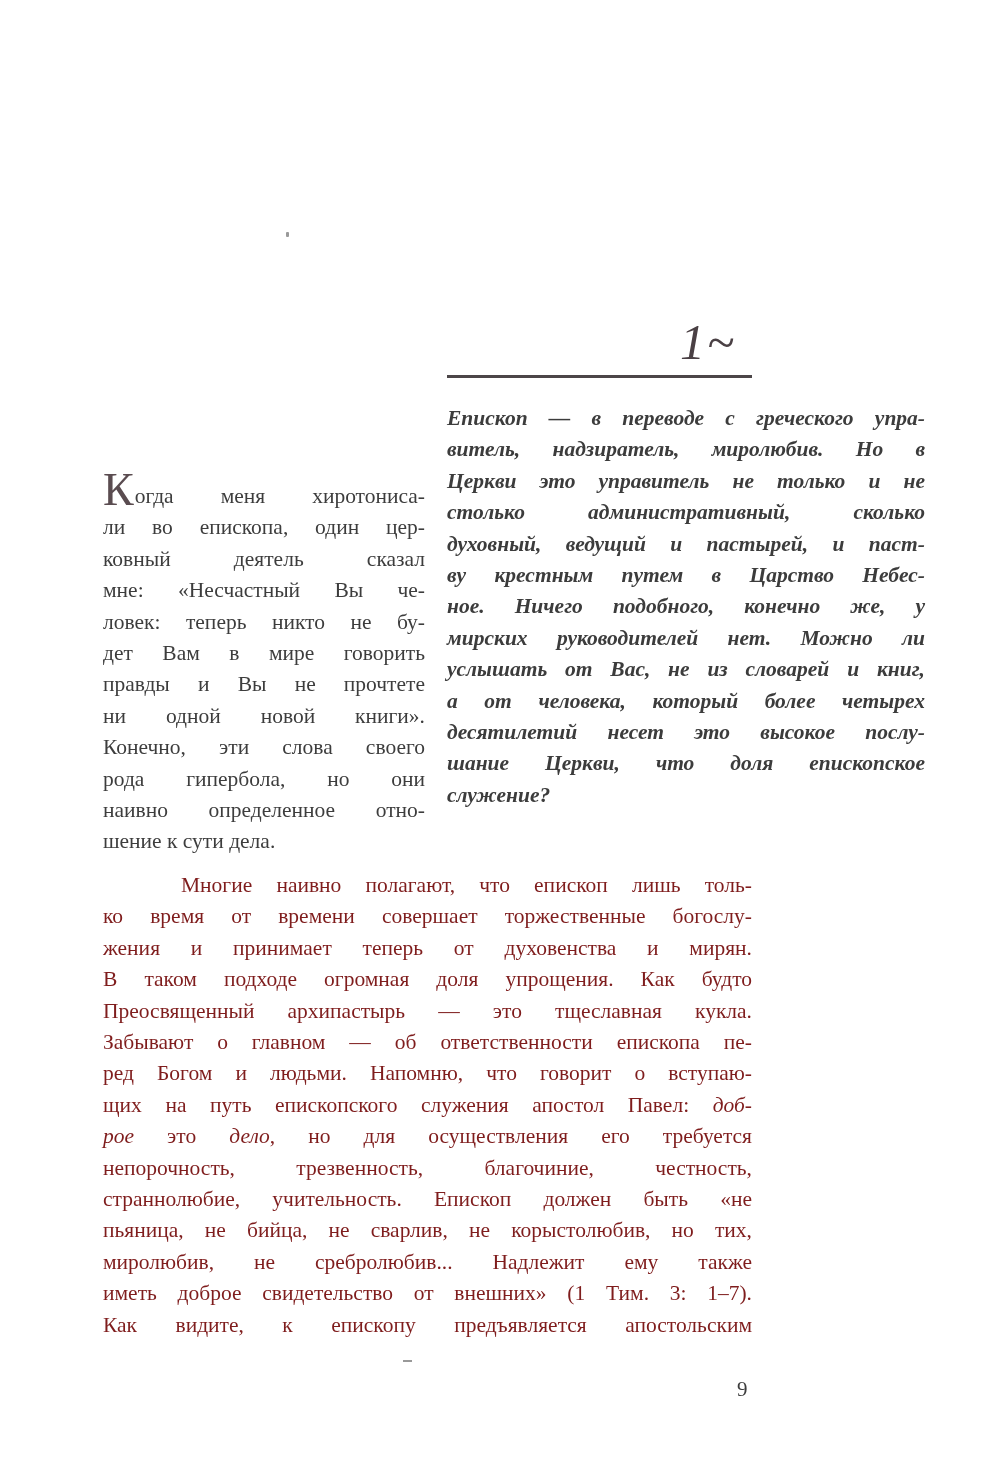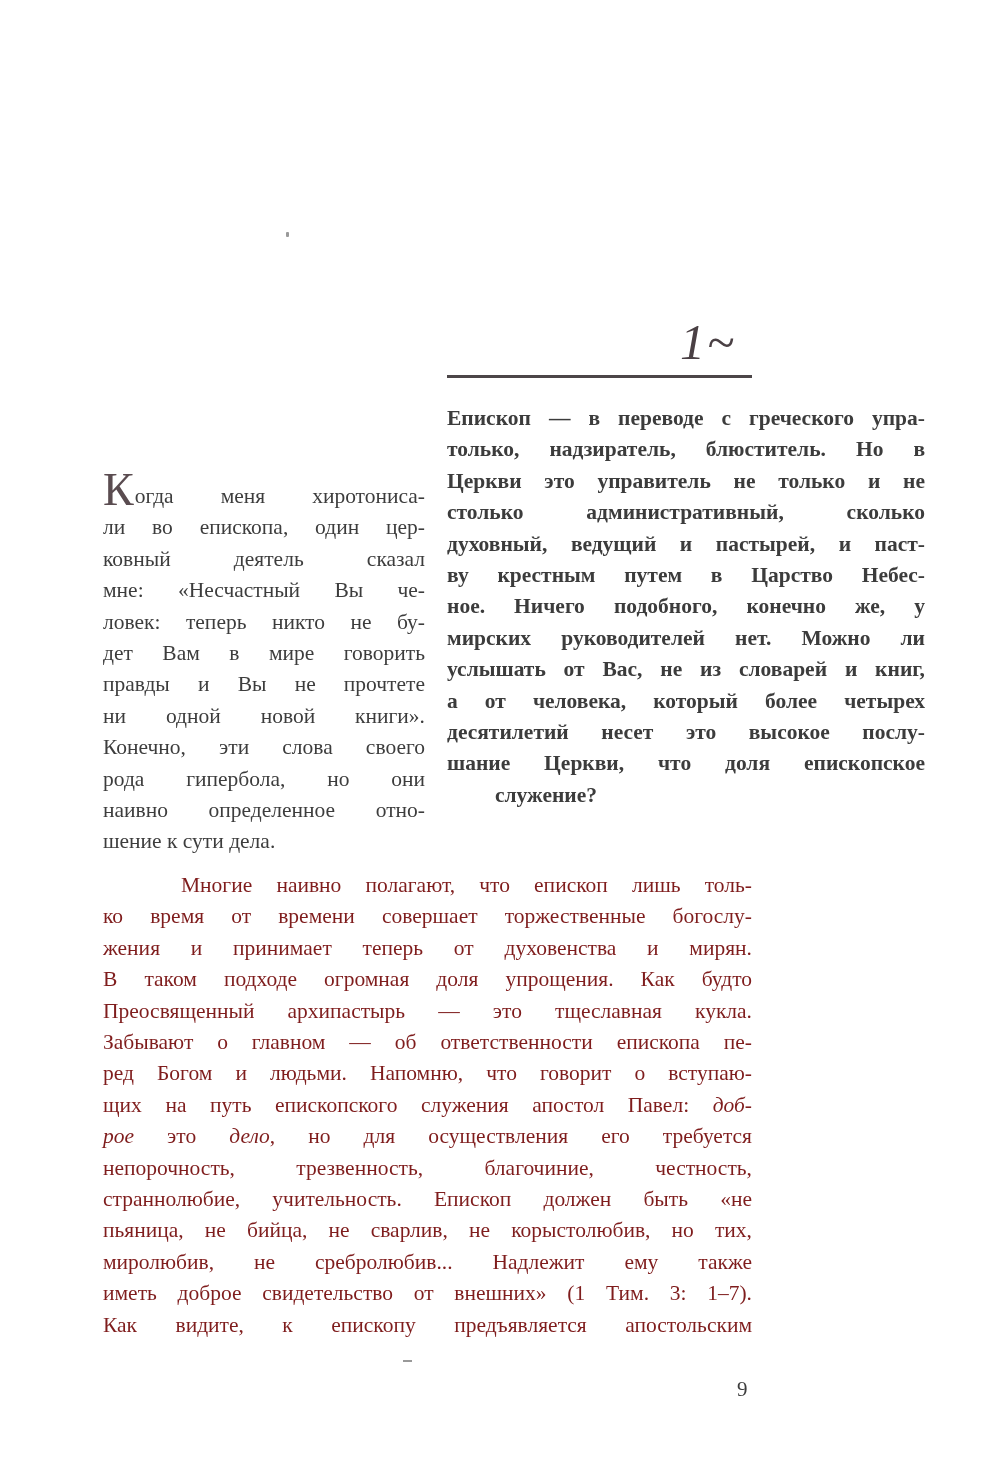--- a/index.html
+++ b/index.html
@@ -11,26 +11,26 @@
     }
     .speck { position: absolute; left: 286px; top: 232px; width: 3px; height: 5px; background: #9a9a9a; border-radius: 1px; }
     .chapter-num {
       position: absolute; left: 680px; top: 318px; width: 80px; height: 48px;
       font-family: "Liberation Serif", serif; font-style: italic;
       font-size: 50px; line-height: 48px; color: #4a4044; letter-spacing: 2px;
     }
     .rule { position: absolute; left: 447px; top: 375px; width: 305px; height: 3px; background: #4c4648; }
     .question {
       position: absolute; left: 447px; top: 403px; width: 478px;
-      font-family: "Liberation Serif", serif; font-weight: bold;
+      font-family: "Liberation Serif", serif; font-style: italic; font-weight: bold;
       font-size: 21.5px; line-height: 31.4px; color: #3c3c3c;
       text-align: justify;
     }
     .question .line { display: block; text-align: justify; text-align-last: justify; white-space: nowrap; }
-    .question .line.last { text-align-last: left; margin-left: 48px; }
+    .question .line.last { text-align-last: left; }
     .left-col {
       position: absolute; left: 103px; top: 476px; width: 322px;
       font-size: 21.5px; line-height: 31.4px; color: #3d3d3d;
     }
     .line { display: block; text-align: justify; text-align-last: justify; white-space: nowrap; }
     .line.last { text-align-last: left; }
     .dropcap { font-size: 46px; line-height: 28px; color: #5a4c50; vertical-align: -2px; margin-right: 1px; }
     .body-col {
       position: absolute; left: 103px; top: 870px; width: 649px;
       font-size: 21.5px; line-height: 31.4px; color: #7f1d1d;
@@ -43,21 +43,21 @@
 </head>
 <body>
 
 <div class="speck"></div>
 
 <div class="chapter-num">1~</div>
 <div class="rule"></div>
 
 <div class="question">
   <span class="line">Епископ — в переводе с греческого упра-</span>
-  <span class="line">только, надзиратель, блюститель. Но в</span>
+  <span class="line">витель, надзиратель, миролюбив. Но в</span>
   <span class="line">Церкви это управитель не только и не</span>
   <span class="line">столько административный, сколько</span>
   <span class="line">духовный, ведущий и пастырей, и паст-</span>
   <span class="line">ву крестным путем в Царство Небес-</span>
   <span class="line">ное. Ничего подобного, конечно же, у</span>
   <span class="line">мирских руководителей нет. Можно ли</span>
   <span class="line">услышать от Вас, не из словарей и книг,</span>
   <span class="line">а от человека, который более четырех</span>
   <span class="line">десятилетий несет это высокое послу-</span>
   <span class="line">шание Церкви, что доля епископское</span>

